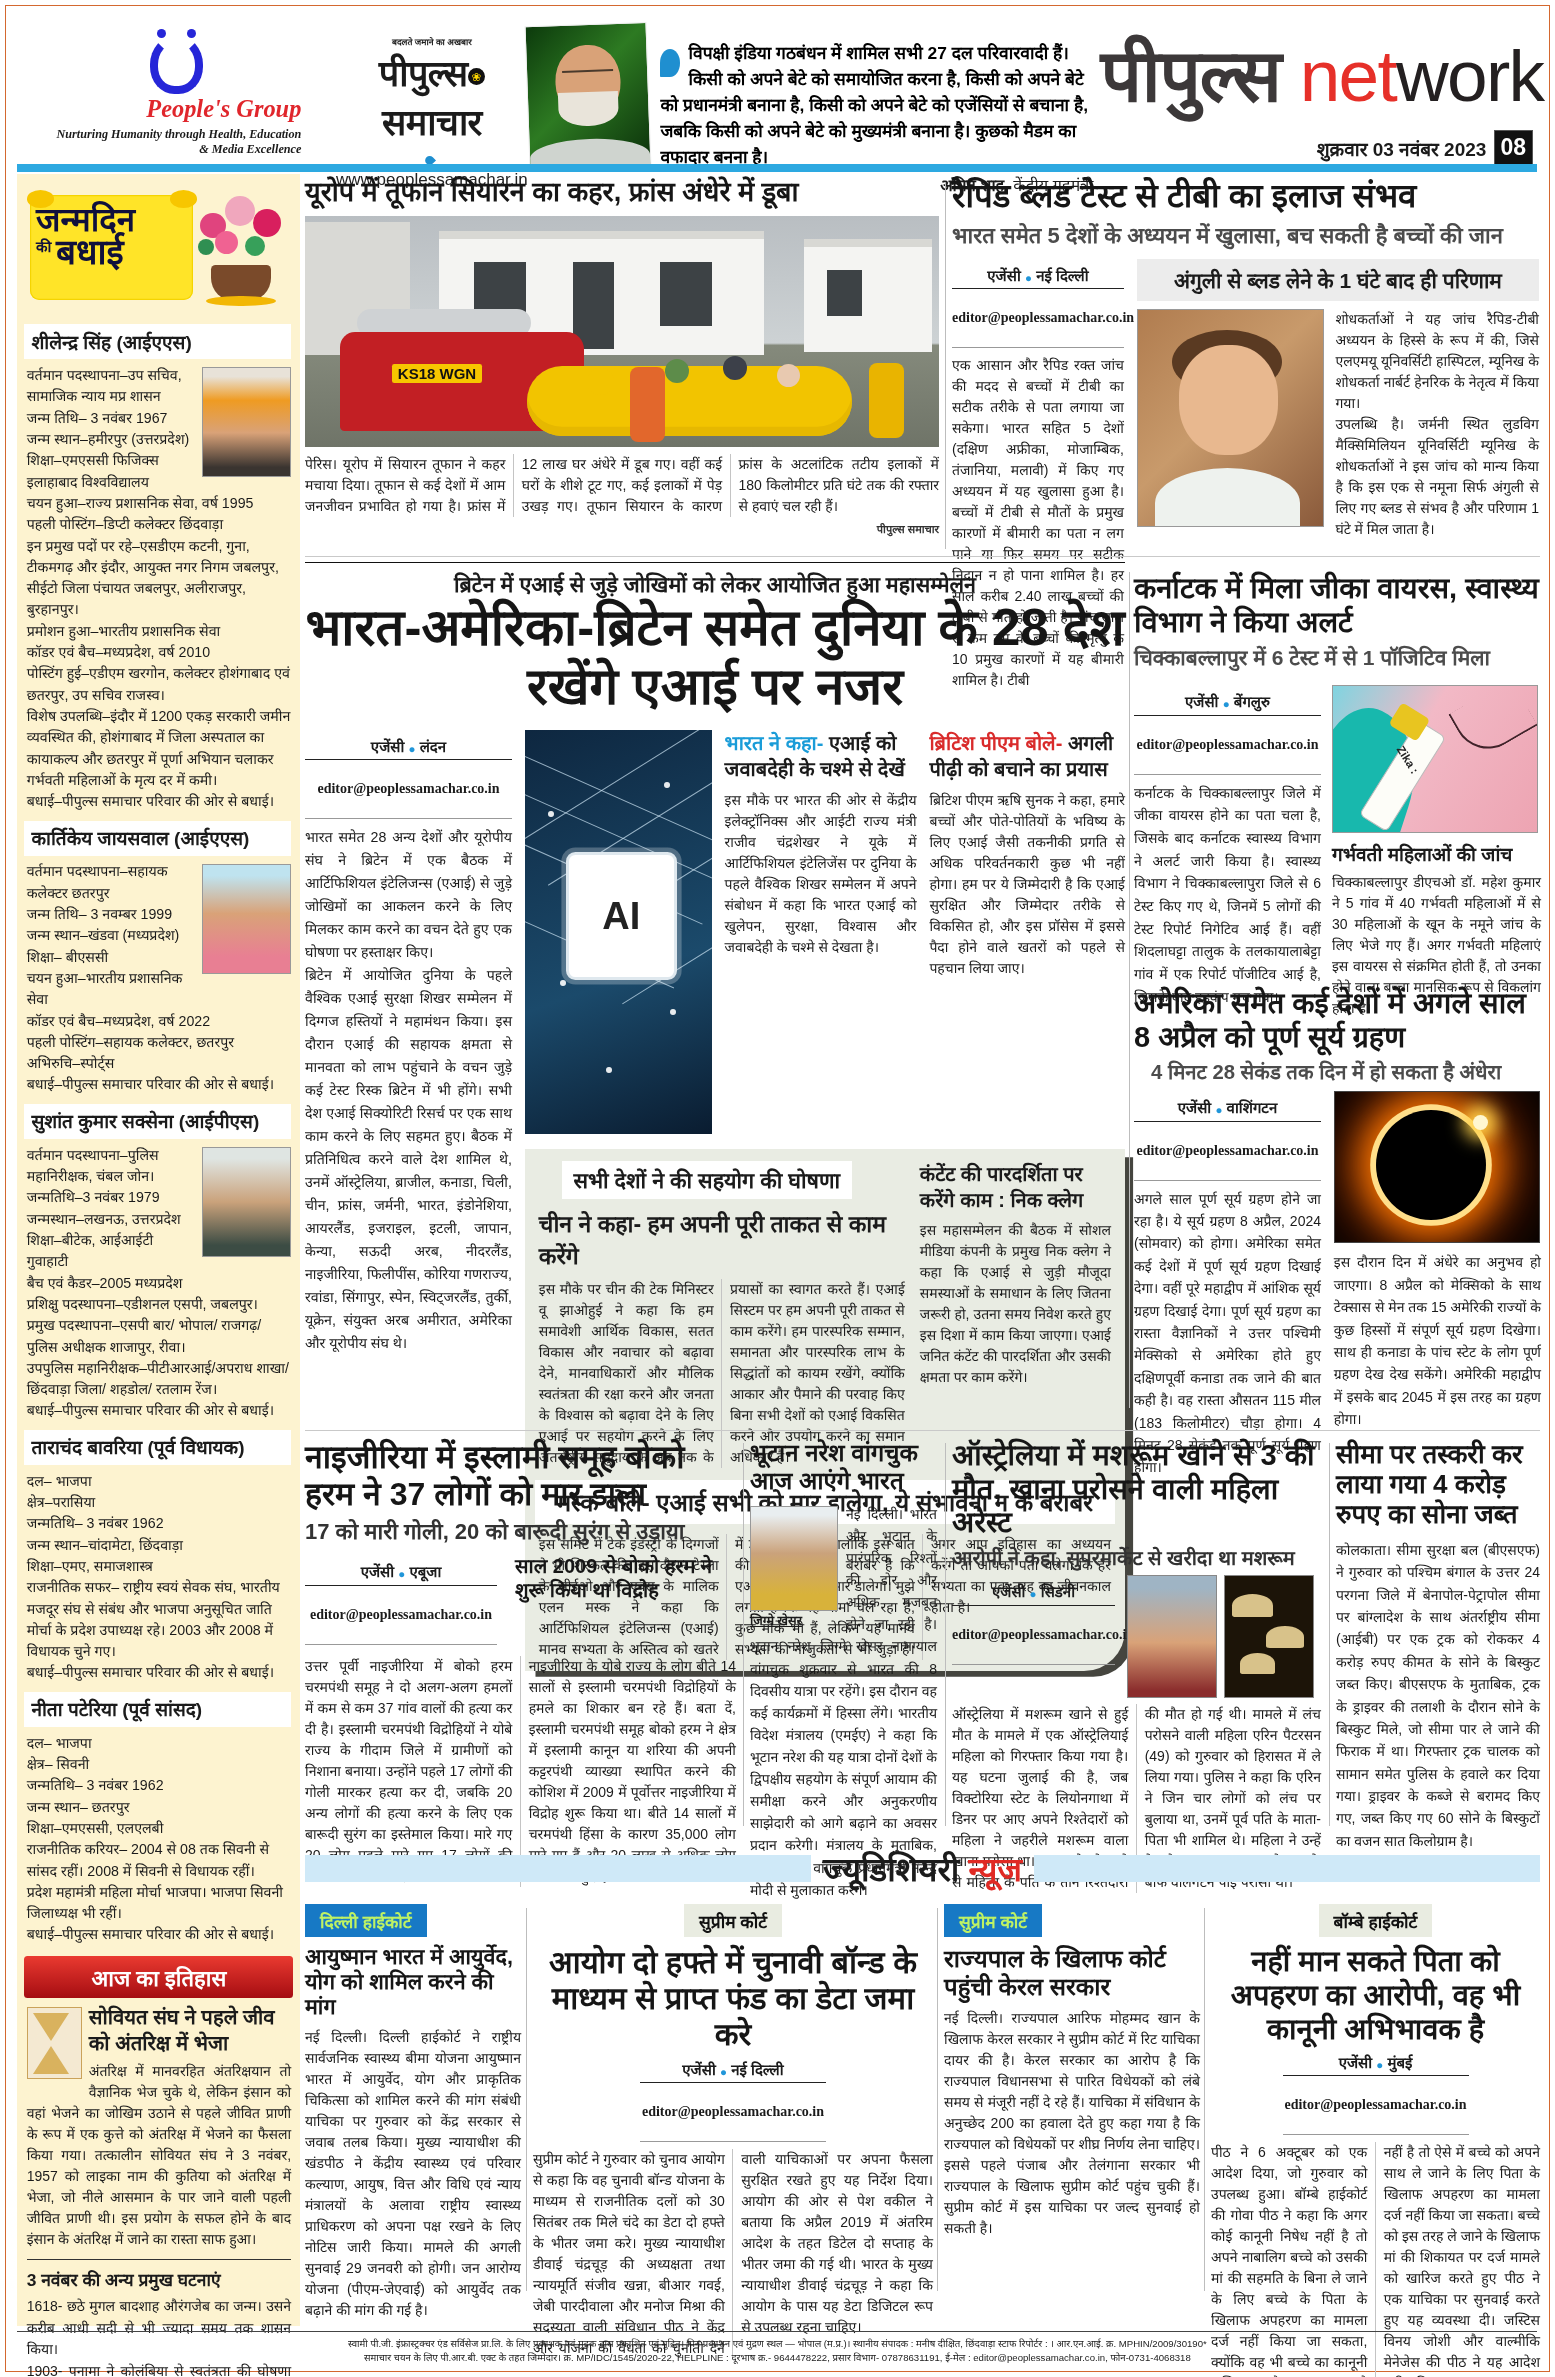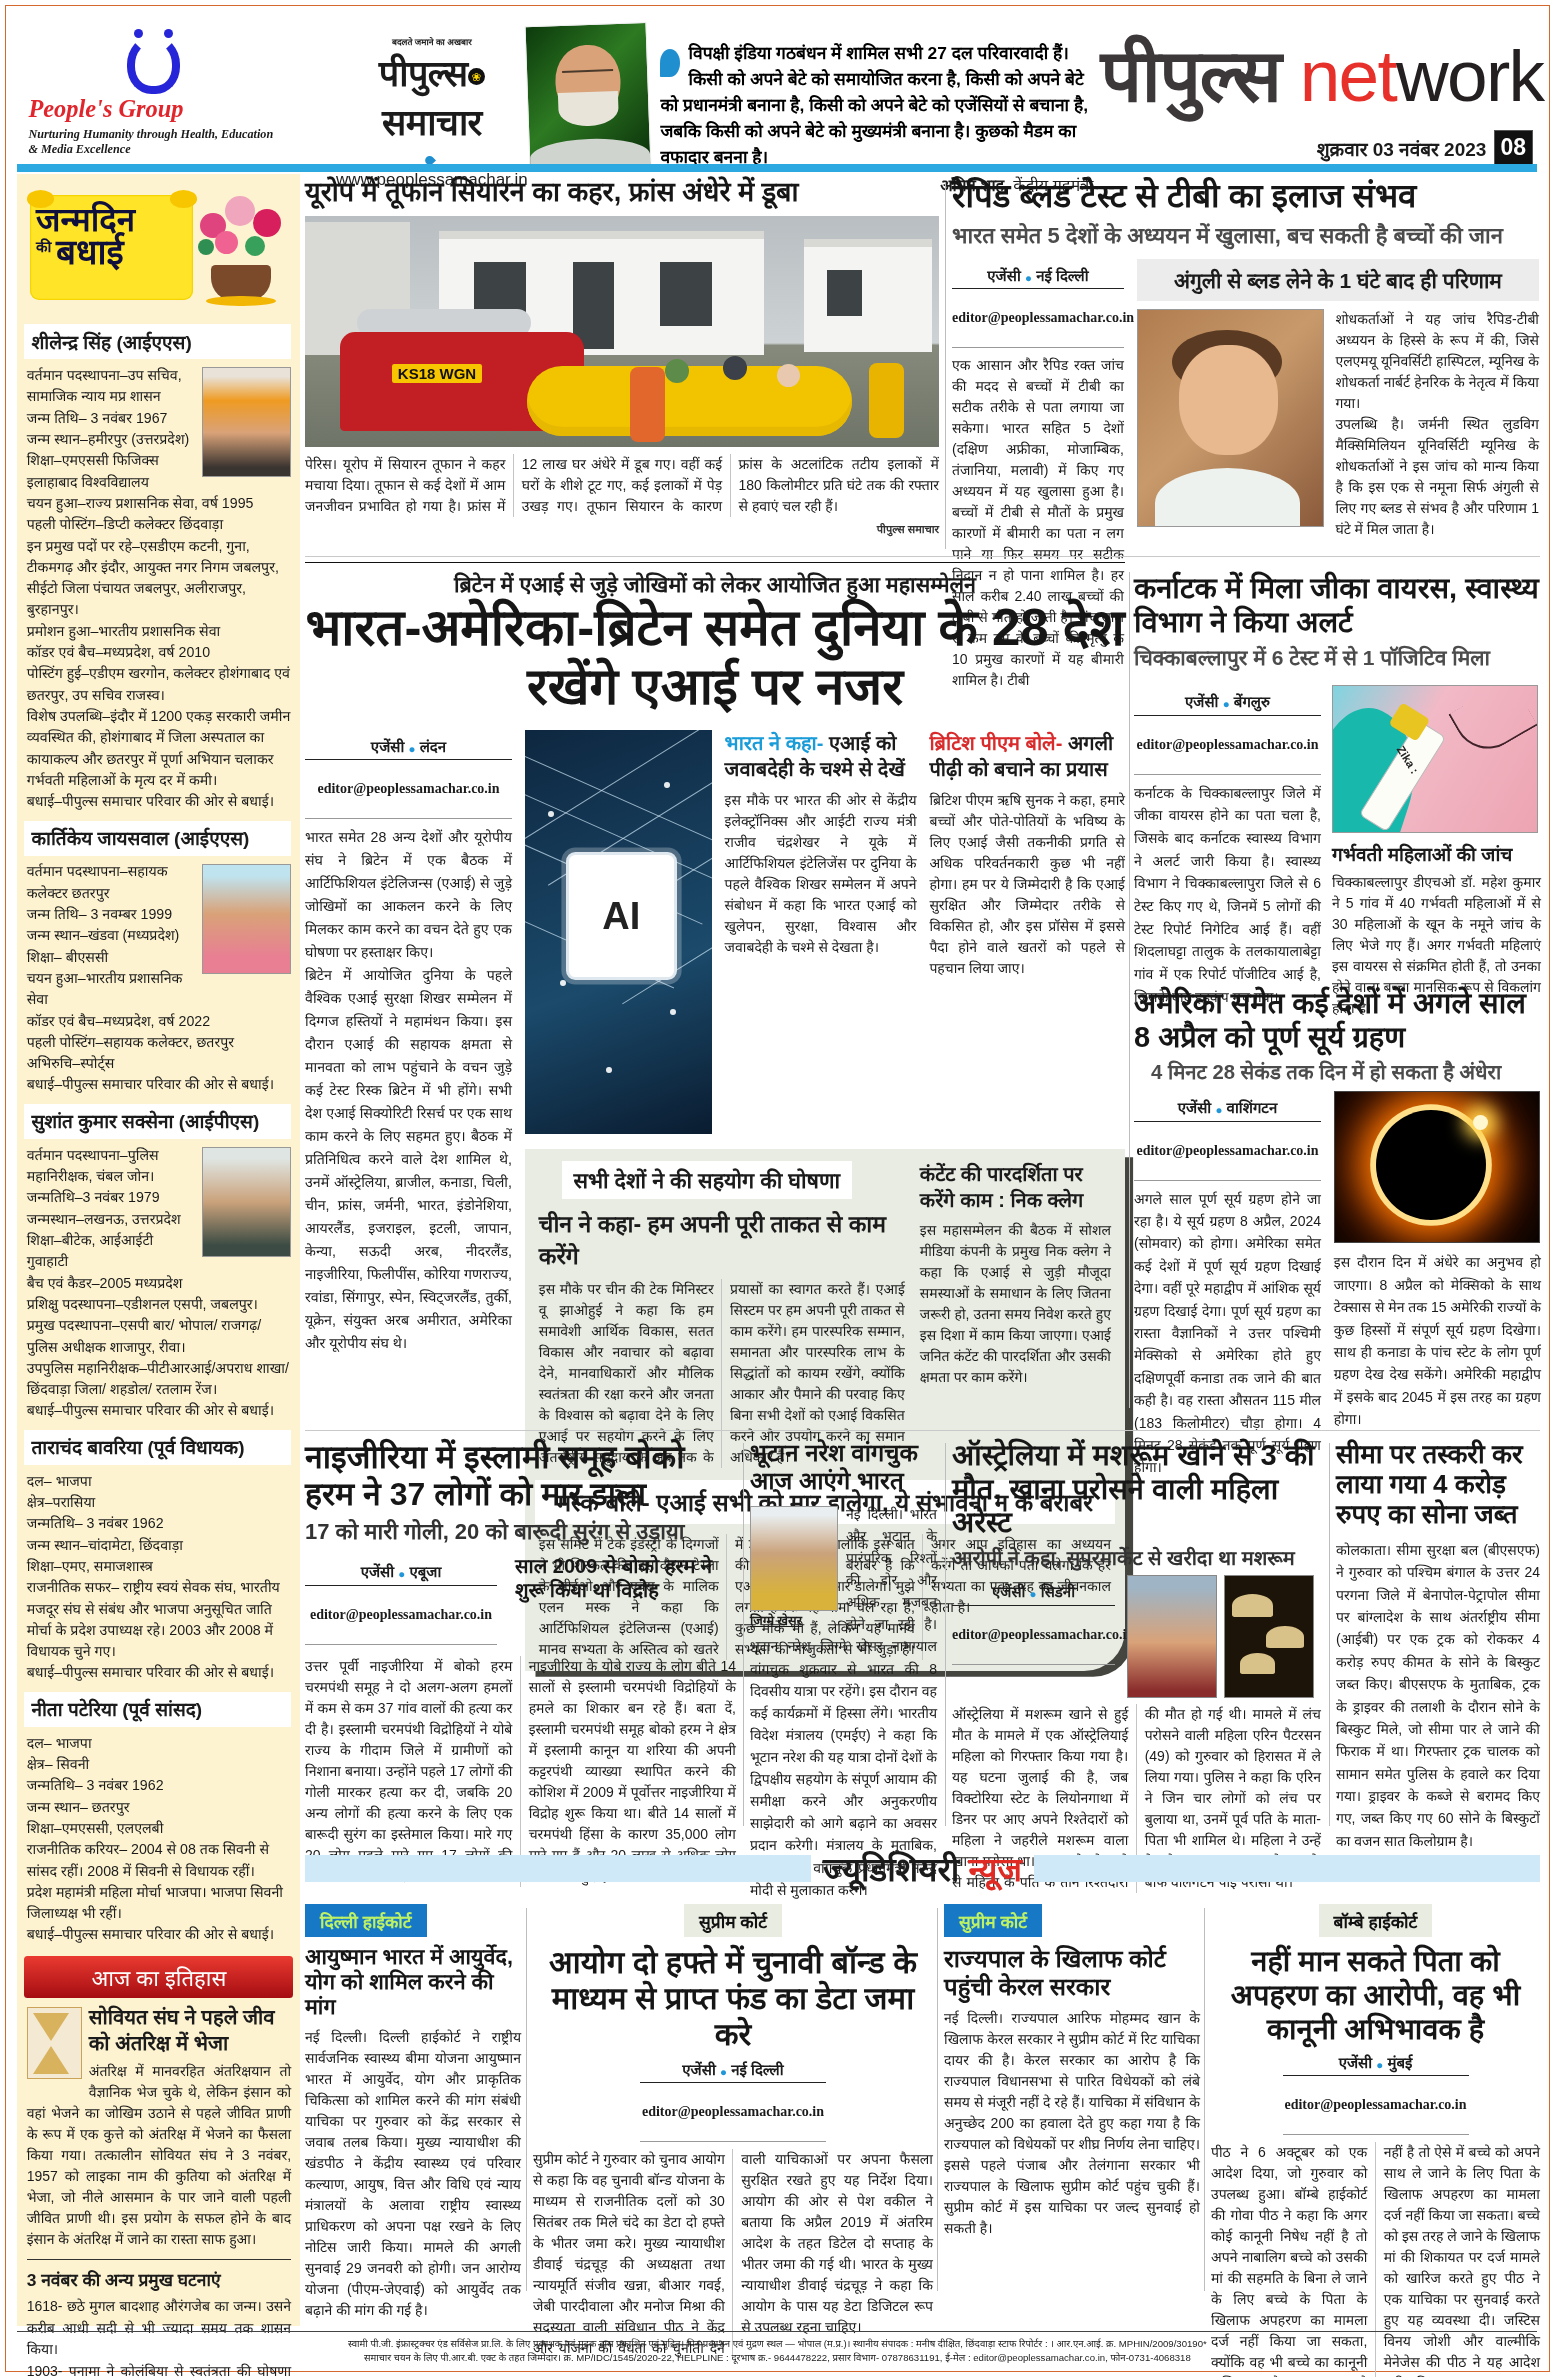--- a/index.html
+++ b/index.html
@@ -1,21 +1,21 @@
 <!DOCTYPE html>
 <html style="font-size:9.3px"><head>
 <meta charset="utf-8">
 <style>
   html,body{margin:0;padding:0;}
   body{width:1555px;height:2377px;position:relative;background:#ffffff;
        font-family:"Liberation Sans","DejaVu Sans",sans-serif;color:#1b1b1b;overflow:hidden;}
   .frame{position:absolute;inset:4.6px;border:1.7px solid #d4682f;pointer-events:none;}
   
   .hdr{position:absolute;left:17.4px;top:12.8px;width:1520px;height:151px;}
-  .pg-logo{position:absolute;left:11px;top:8.1px;width:250px;text-align:left;}
+  .pg-logo{position:absolute;left:34px;top:8.1px;width:250px;text-align:right;}
   .pg-mark{width:37px;height:43px;border:8.7px solid #2626d8;border-radius:50% 50% 46% 46%;
            border-top-color:transparent;margin:14px auto 1.2px;position:relative;}
   .pg-mark i{position:absolute;width:9.3px;height:9.3px;border-radius:50%;background:#2626d8;top:-14px;}
   .pg-mark i.l{left:-1.2px;} .pg-mark i.r{right:-1.2px;}
   .pg-name{font-family:"Liberation Serif","DejaVu Serif",serif;font-style:italic;color:#e0262c;
            font-size:24.4px;font-weight:700;}
   .pg-tag{font-family:"Liberation Serif","DejaVu Serif",serif;font-style:italic;font-weight:700;
           font-size:12.2px;line-height:1.25;margin-top:3.5px;}
   .mast{position:absolute;left:316px;top:23px;width:197px;text-align:center;}
   .mast-small{font-size:8.7px;font-weight:700;}
@@ -62,21 +62,21 @@
   .basket .f{position:absolute;border-radius:50%;}
   .oval{position:absolute;bottom:1.2px;left:11.6px;width:70px;height:10.5px;background:#f2b705;border-radius:50%;}
   .person{margin-top:7px;}
   .pname{background:#fff;font-size:19px;font-weight:900;padding:4.6px 7px;margin:8.1px 0 5.8px -2.3px;}
   .pdetails{font-size:14.2px;font-weight:500;line-height:1.5;white-space:pre-line;text-align:left;}
   .pphoto{float:right;width:87px;height:108px;margin:2.3px 0 4.6px 5.8px;border:0.6px solid #999;}
   .ph1{background:linear-gradient(180deg,#e8e2d8 8%,#ef9b22 30%,#d9a278 60%,#3a3430 92%);}
   .ph2{background:linear-gradient(180deg,#bfe3ef 10%,#d9a278 45%,#e87f93 85%);}
   .ph3{background:linear-gradient(180deg,#dfe5e2 10%,#caa27b 50%,#3c4c44 90%);}
   .hist-band{margin:10.5px -2.3px 5.8px;background:linear-gradient(180deg,#ea3a30,#a50d12);color:#fff;
-             font-size:22px;font-weight:400;text-align:center;padding:5.8px 3.5px;border-radius:3.5px;}
+             font-size:22px;font-weight:700;text-align:center;padding:5.8px 3.5px;border-radius:3.5px;}
   .hour{float:left;width:53px;height:70px;margin:3.5px 7px 3.5px 0;background:#f4e9d2;border:1.2px solid #caa25a;position:relative;}
   .hour:before{content:"";position:absolute;left:5.8px;top:4.6px;border-left:18.6px solid transparent;
                border-right:18.6px solid transparent;border-top:28px solid #d9b25e;}
   .hour:after{content:"";position:absolute;left:5.8px;bottom:4.6px;border-left:18.6px solid transparent;
               border-right:18.6px solid transparent;border-bottom:28px solid #d9b25e;}
   .hist-h{font-size:20.3px;font-weight:900;line-height:1.3;margin:4.6px 0;}
   .hist-b{font-size:14px;line-height:1.5;text-align:justify;}
   .hist-sub{font-size:17.4px;font-weight:900;margin:9.3px 0 4.6px;border-top:1.2px solid #333;padding-top:7px;}
   .hist-ev{font-size:14px;line-height:1.55;white-space:pre-line;text-align:justify;}
   

